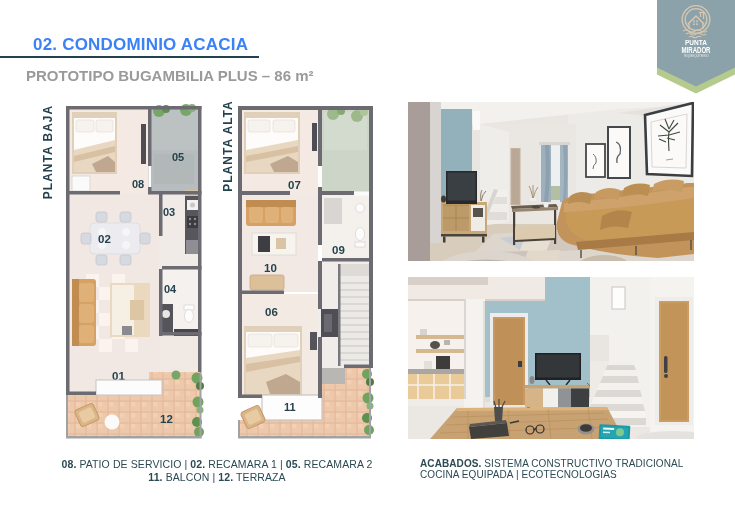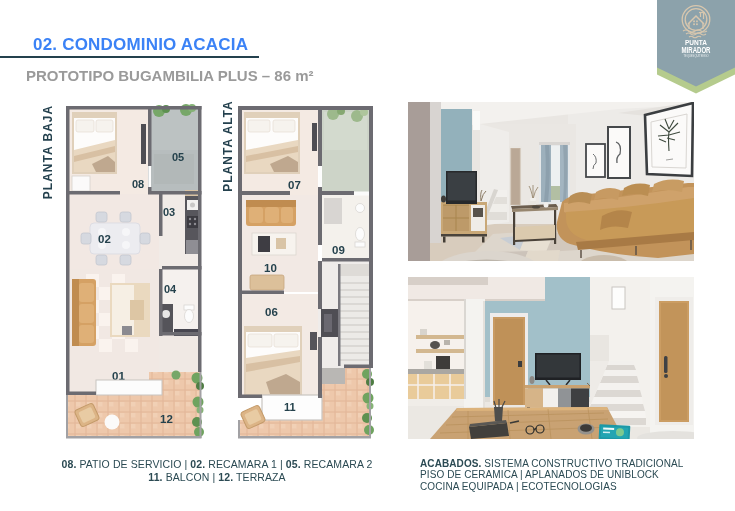--- a/index.html
+++ b/index.html
@@ -680,15 +680,14 @@
   <ellipse cx="265" cy="161" rx="36" ry="7" fill="#e4e2de"></ellipse>
 </svg>
 
 <div class="abs" style="left:37px;top:458px;width:360px;text-align:center;font-size:10.5px;color:#2b4a53;line-height:13.3px;letter-spacing:0.1px;">
   <div><b>08.</b> PATIO DE SERVICIO | <b>02.</b> RECAMARA 1 | <b>05.</b> RECAMARA 2</div>
   <div><b>11.</b> BALCON | <b>12.</b> TERRAZA</div>
 </div>
 
 <div class="abs" style="left:420px;top:458px;width:282px;text-align:left;font-size:10px;color:#2b4a53;line-height:11.4px;letter-spacing:0.1px;">
   <div><b>ACABADOS.</b> SISTEMA CONSTRUCTIVO TRADICIONAL</div>
-  <div>PISO DE CERAMICA | APLANADOS DE UNIBLOCK</div>
   <div>COCINA EQUIPADA | ECOTECNOLOGIAS</div>
 </div>
 
 </body></html>

